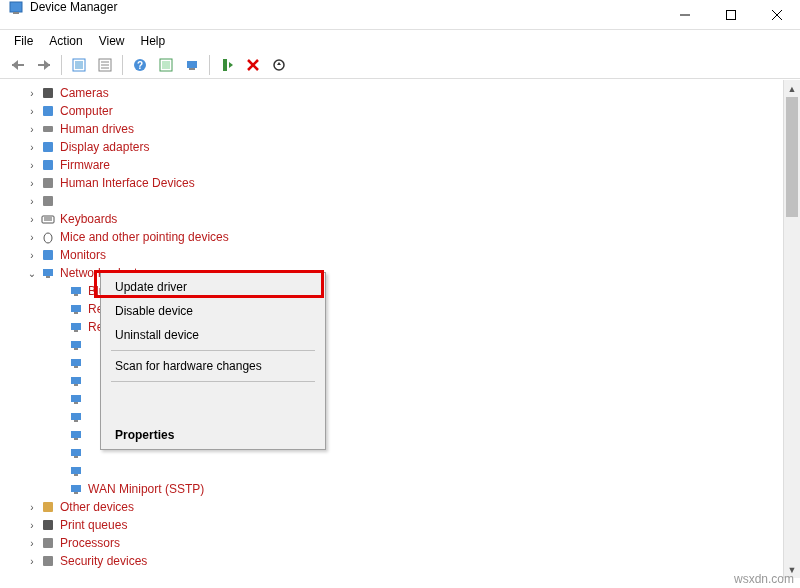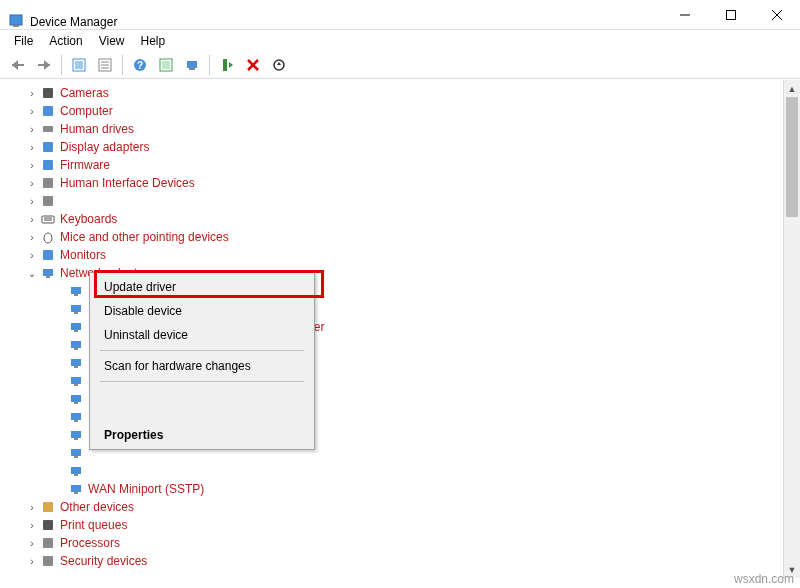--- a/index.html
+++ b/index.html
@@ -1,18 +1,18 @@
 <!DOCTYPE html>
 <html><head>
   <meta charset="utf-8">
   <style>
     * { box-sizing: border-box; margin: 0; padding: 0; }
     body { font-family: "Segoe UI", Tahoma, sans-serif; font-size: 12px; background: #fff; width: 800px; height: 588px; overflow: hidden; position: relative; }
     
-    .titlebar { height: 30px; display: flex; align-items: flex-end; padding: 0 0 0 8px; border-bottom: 1px solid #e0e0e0; }
+    .titlebar { height: 30px; display: flex; align-items: flex-start; padding: 0 0 0 8px; border-bottom: 1px solid #e0e0e0; }
     .titlebar-icon { width: 16px; height: 16px; margin-right: 6px; }
     .titlebar-title { flex: 1; font-size: 12px; }
     .titlebar-btns { display: flex; height: 100%; }
     .titlebar-btn { width: 46px; display: flex; align-items: center; justify-content: center; font-size: 10px; cursor: default; }
     
     .menubar { height: 21px; display: flex; align-items: center; padding: 0 6px; }
     .menubar-item { padding: 2px 8px; cursor: default; }
     
     .toolbar { height: 28px; display: flex; align-items: center; padding: 2px 6px; gap: 2px; border-bottom: 1px solid #ddd; }
     .tool-btn { width: 24px; height: 24px; display: flex; align-items: center; justify-content: center; border: 1px solid transparent; cursor: default; }
@@ -21,21 +21,21 @@
     .content { position: absolute; top: 80px; left: 0; right: 0; bottom: 10px; overflow-y: scroll; padding: 4px 8px 4px 12px; }
     
     .tree-row { display: flex; align-items: center; height: 18px; white-space: nowrap; cursor: default; }
     .tree-arrow { width: 12px; text-align: center; color: #555; font-size: 10px; cursor: default; }
     .tree-icon { width: 16px; height: 16px; margin: 0 4px 0 2px; display: inline-flex; align-items: center; justify-content: center; }
     .tree-label { font-size: 12px; color: #b91c1c; }
     
     .indent-1 { padding-left: 14px; }
     .indent-2 { padding-left: 42px; }
     
-    .context-menu { position: absolute; left: 89px; top: 272px; width: 226px; background: #f0f0f0; border: 1px solid #a0a0a0; box-shadow: 2px 2px 3px rgba(0,0,0,0.2); z-index: 10; padding: 2px; }
+    .context-menu { position: absolute; left: 100px; top: 272px; width: 226px; background: #f0f0f0; border: 1px solid #a0a0a0; box-shadow: 2px 2px 3px rgba(0,0,0,0.2); z-index: 10; padding: 2px; }
     .ctx-item { height: 24px; display: flex; align-items: center; padding: 0 12px; font-size: 12px; cursor: default; }
     .ctx-sep { height: 1px; background: #c0c0c0; margin: 3px 8px; }
     .ctx-bold { font-weight: 700; margin-top: 41px; }
     
     .highlight-box { position: absolute; left: 94px; top: 270px; width: 230px; height: 28px; border: 3px solid #e00000; z-index: 20; pointer-events: none; }
     
     .watermark { position: absolute; right: 6px; bottom: 2px; font-size: 12px; color: #999; z-index: 30; }
     
     .scrollbar-v { position: absolute; right: 0; top: 80px; bottom: 10px; width: 17px; background: #f0f0f0; border-left: 1px solid #ddd; }
     .scrollbar-btn { height: 17px; display: flex; align-items: center; justify-content: center; font-size: 9px; color: #555; cursor: default; }

